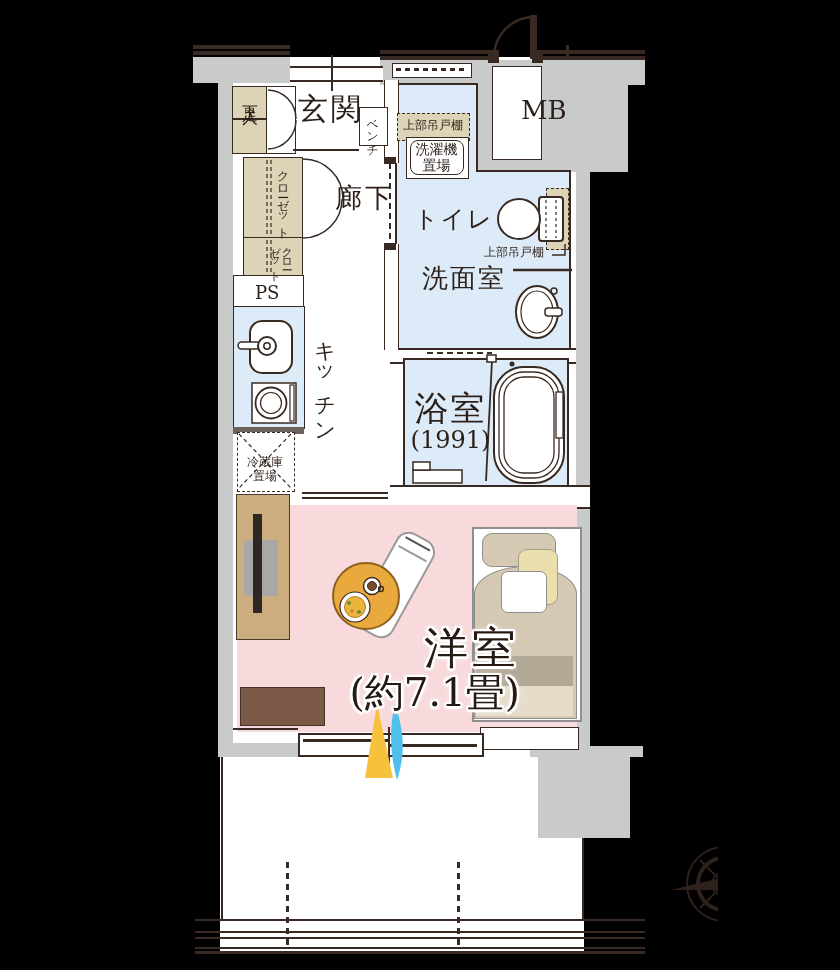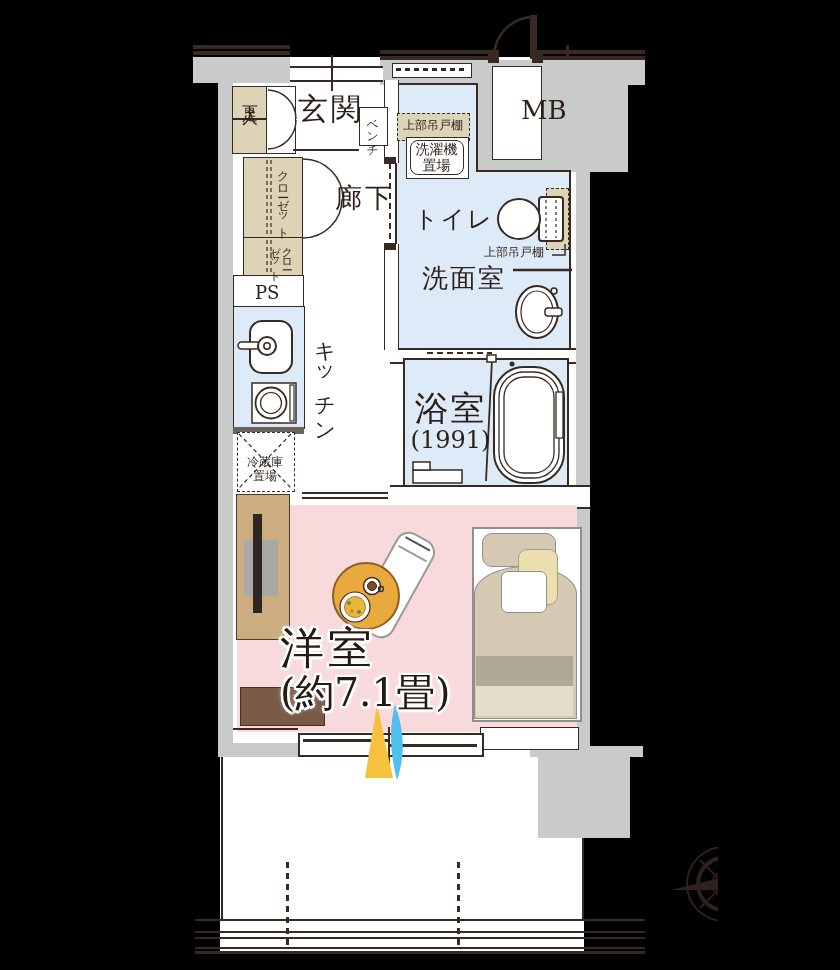--- a/index.html
+++ b/index.html
@@ -241,19 +241,19 @@
     <span style="display:block">洗濯機</span>
     <span style="display:block">置場</span>
   </div>
   <div class="lbl" style="left:414px;top:206px;font-size:24px;letter-spacing:2px;">トイレ</div>
   <div class="lbl" style="left:484px;top:246px;font-size:12px;">上部吊戸棚</div>
   <div class="lbl" style="left:422px;top:264px;font-size:26px;letter-spacing:2px;">洗面室</div>
   <div class="lbl" style="left:403px;top:390px;width:95px;text-align:center;">
     <span style="display:block;font-size:34px;letter-spacing:2px;">浴室</span>
     <span style="display:block;font-size:24px;">(1991)</span>
   </div>
-  <div class="lbl halo" style="left:280px;top:624px;width:240px;text-align:left;color:#241a12;">
+  <div class="lbl halo" style="left:280px;top:624px;width:240px;text-align:right;color:#241a12;">
     <span style="display:block;font-size:44px;letter-spacing:4px;">洋室</span>
     <span style="display:block;font-size:39px;">(約7.1畳)</span>
   </div>
   <div class="lbl" style="left:766px;top:860px;font-size:35px;color:#2f211c;transform:rotate(90deg);">N</div>
 
 </div>
 
 </body></html>

